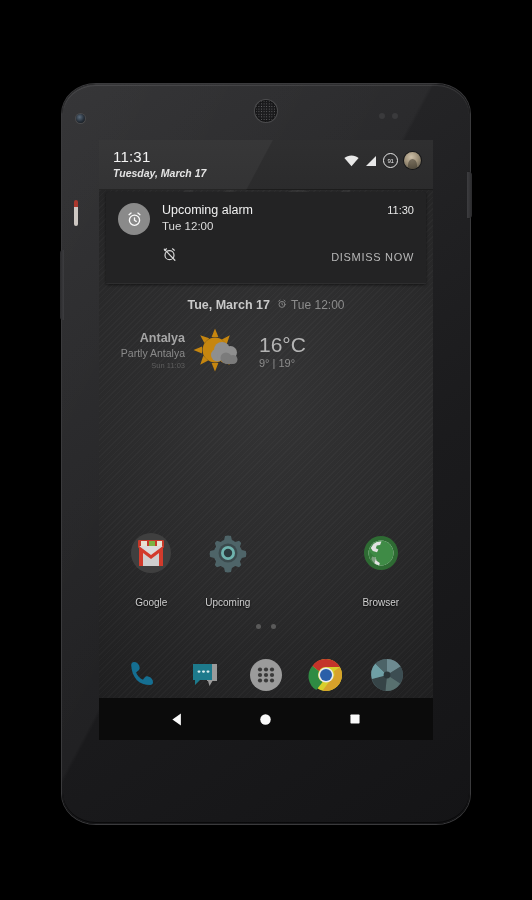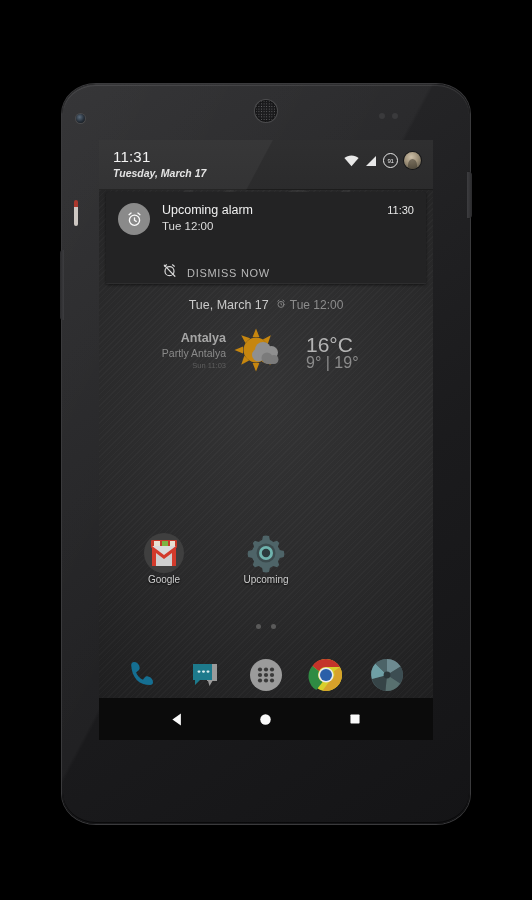--- a/index.html
+++ b/index.html
@@ -107,46 +107,46 @@
     box-shadow:0 1px 3px rgba(0,0,0,.55);
     padding:11px 12px 0 12px;box-sizing:border-box;height:92px;
   }
   .notif-top{display:flex;align-items:flex-start;}
   .notif-icon{width:32px;height:32px;border-radius:50%;background:#8a8a8a;
     display:flex;align-items:center;justify-content:center;flex:0 0 32px;margin-right:12px;}
   .notif-body{flex:1;min-width:0;}
   .notif-title{color:#f0f0f0;font-size:12.5px;line-height:15px;}
   .notif-sub{color:#dcdcdc;font-size:11.5px;line-height:15px;margin-top:1px;}
   .notif-when{color:#e6e6e6;font-size:11px;line-height:15px;margin-left:20px;white-space:nowrap;}
-  .notif-action{display:flex;align-items:center;margin-top:28px;padding-left:44px;}
+  .notif-action{display:flex;align-items:center;margin-top:12px;padding-left:44px;justify-content:space-between;}
   .notif-action-label{color:#b8b8b8;font-size:11px;letter-spacing:.7px;margin-left:10px;}
   .notif-divider{position:absolute;left:0;right:0;bottom:0;height:1px;background:rgba(255,255,255,.05);}
 
   
   .daterow{position:absolute;left:0;right:0;top:158px;display:flex;align-items:center;justify-content:center;gap:7px;}
-  .date-main{color:#c9c9c9;font-size:12.5px;font-weight:normal;}
+  .date-main{color:#c9c9c9;font-size:12.5px;font-weight:bold;}
   .date-alarm{color:#8c8c8c;font-size:12px;display:flex;align-items:center;gap:4px;}
 
   
-  .weather{position:absolute;left:0;right:0;top:180px;height:62px;display:flex;align-items:center;justify-content:center;}
+  .weather{position:absolute;left:0;right:0;top:180px;height:62px;display:flex;align-items:center;}
   .w-left{text-align:right;width:86px;margin-right:2px;}
   .w-city{color:#a6a6a6;font-size:12.5px;font-weight:bold;line-height:15px;}
   .w-cond{color:#8a8a8a;font-size:10.5px;line-height:14px;}
   .w-upd{color:#5e5e5e;font-size:7.5px;line-height:11px;}
   .w-icon{width:54px;height:54px;position:relative;margin:0 4px;}
-  .w-right{width:86px;margin-left:16px;}
+  .w-right{width:86px;margin-left:10px;}
   .w-temp{color:#b4b4b4;font-size:21px;line-height:23px;font-weight:300;}
-  .w-hilo{color:#8c8c8c;font-size:16px;line-height:14px;}
+  .w-hilo{color:#8c8c8c;font-size:11px;line-height:14px;}
 
   
   .appgrid{position:absolute;left:0;right:0;top:392px;display:flex;padding:0 14px;box-sizing:border-box;}
   .appcell{flex:1;display:flex;flex-direction:column;align-items:center;}
   .appcell.spacer{visibility:hidden;}
   .app-ico{width:42px;height:42px;position:relative;}
-  .app-lab{color:#cfcfcf;font-size:10px;margin-top:0;text-shadow:0 1px 2px rgba(0,0,0,.9);}
+  .app-lab{color:#cfcfcf;font-size:10px;margin-top:23px;text-shadow:0 1px 2px rgba(0,0,0,.9);}
 
   
   .dots{position:absolute;left:0;right:0;top:484px;display:flex;justify-content:center;gap:10px;}
   .dot{width:5px;height:5px;border-radius:50%;background:#5a5a5a;}
 
   
   .dock{position:absolute;left:0;right:0;top:505px;height:60px;display:flex;align-items:center;padding:0 16px;box-sizing:border-box;}
   .dockcell{flex:1;display:flex;justify-content:center;}
   .dock-ico{width:40px;height:40px;position:relative;}
 
@@ -302,20 +302,33 @@
           </svg>
         </div>
         <div class="app-lab">Upcoming</div>
       </div>
 
       <div class="appcell spacer">
         <div class="app-ico"></div>
         <div class="app-lab"></div>
       </div>
 
+      <div class="appcell">
+        <div class="app-ico">
+          <svg width="42" height="42" viewBox="0 0 42 42">
+            <circle cx="21" cy="21" r="17" fill="#2e6b33"></circle>
+            <circle cx="21" cy="21" r="12.5" fill="#e2e2e2"></circle>
+            <path d="M21 8.5a12.5 12.5 0 0 1 0 25 12.5 12.5 0 0 1 0-25z" fill="#3f8b46"></path>
+            <path d="M13.5 12c2.5-2 5.6-2.8 8-2.4l-1.4 3.4-3.3.6-1 2.6 2.6 1.4-1.4 2.6-4.2-1.2-2-3.1z" fill="#e2e2e2"></path>
+            <path d="M12.2 24.5l3.6 1 .7 3.2 3.3 2.2-.6 2.6c-3.6-.6-6.6-3.2-7.9-6.4z" fill="#e2e2e2"></path>
+            <path d="M9.4 19.5 16 26.2l-1.8 6.4-4.3-4.4z" fill="#2e6b33" opacity=".55"></path>
+          </svg>
+        </div>
+        <div class="app-lab">Browser</div>
+      </div>
 
     </div>
 
     <div class="dots">
       <span class="dot"></span>
       <span class="dot"></span>
     </div>
 
     <div class="dock">
 

